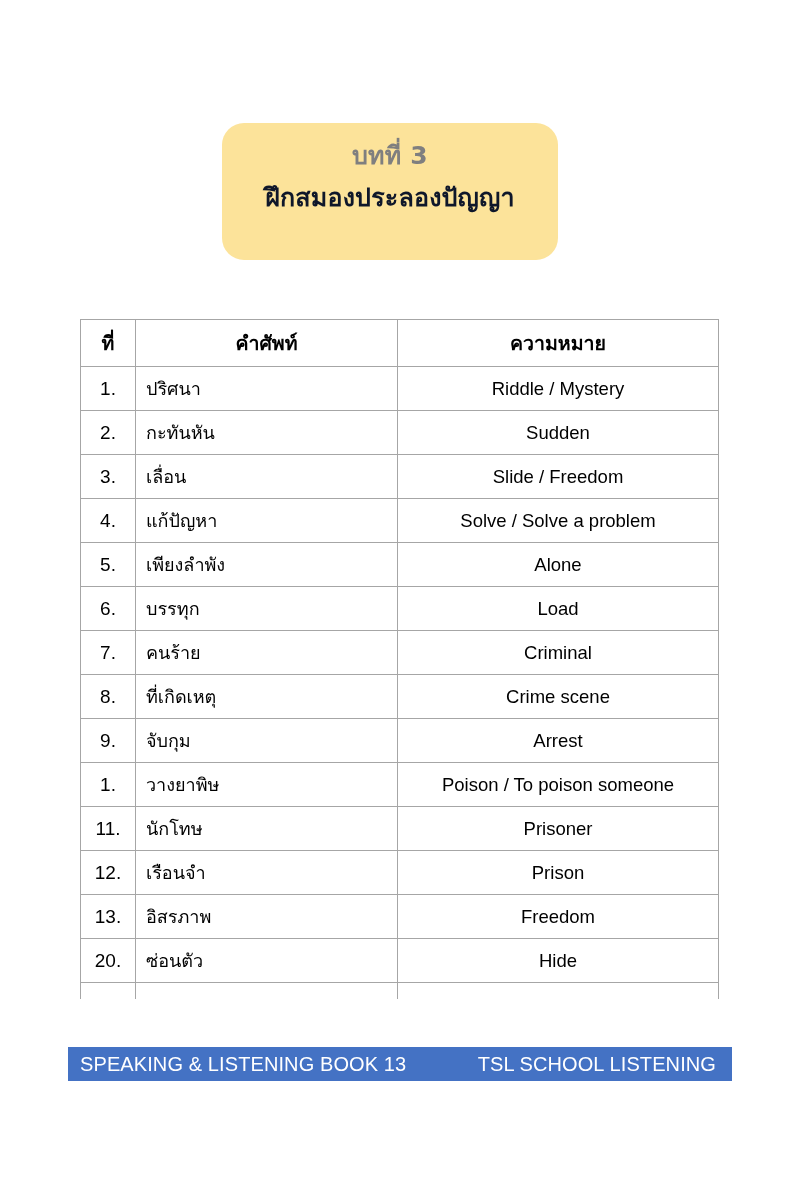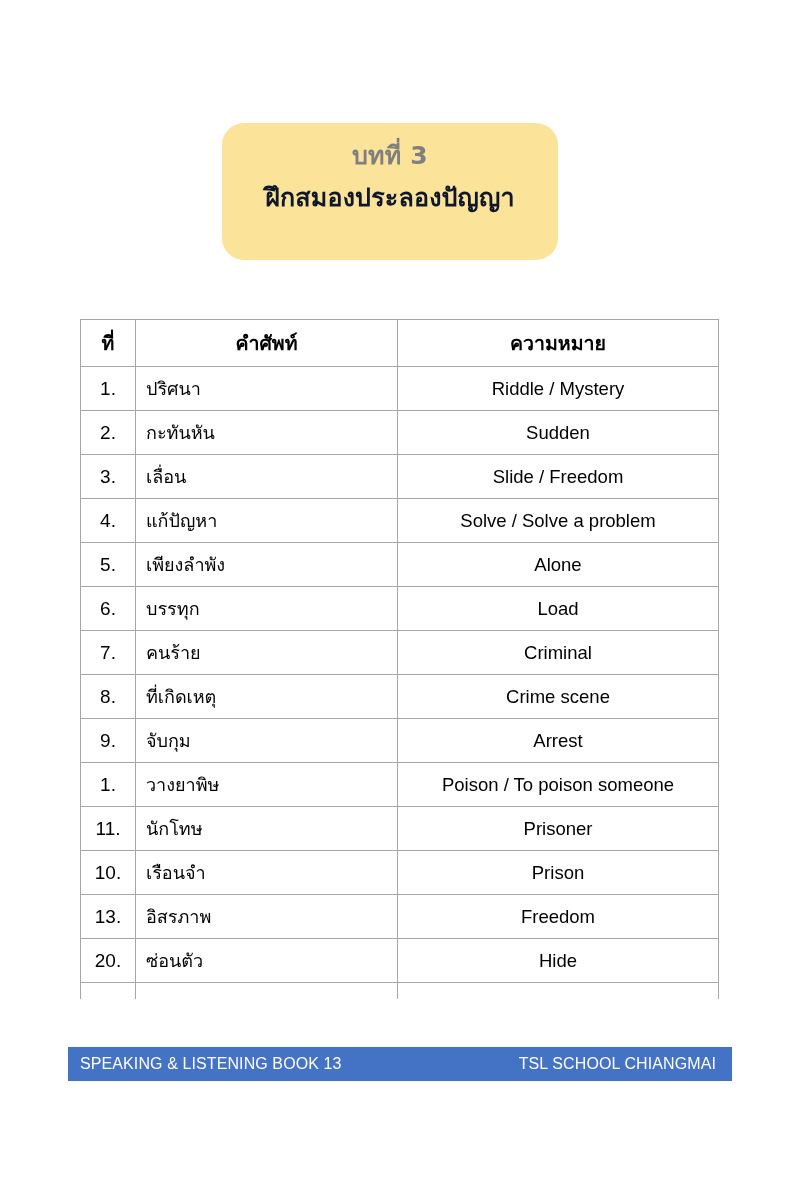--- a/index.html
+++ b/index.html
@@ -124,21 +124,21 @@
     background: #4472c4;
     display: flex;
     align-items: center;
     justify-content: space-between;
     box-sizing: border-box;
     padding: 0 12px;
   }
   .footer-left, .footer-right {
     font-family: "Liberation Sans", "DejaVu Sans", sans-serif;
     color: #ffffff;
-    font-size: 16px;
+    font-size: 20px;
     letter-spacing: 0.1px;
     white-space: nowrap;
   }
   .footer-right { padding-right: 4px; }
 </style>
 </head>
 <body>
 
 <div class="page">
 
@@ -210,21 +210,21 @@
           <td class="cell-num">1.</td>
           <td class="cell-word">วางยาพิษ</td>
           <td class="cell-mean">Poison / To poison someone</td>
         </tr>
         <tr>
           <td class="cell-num">11.</td>
           <td class="cell-word">นักโทษ</td>
           <td class="cell-mean">Prisoner</td>
         </tr>
         <tr>
-          <td class="cell-num">10.</td>
+          <td class="cell-num">12.</td>
           <td class="cell-word">เรือนจำ</td>
           <td class="cell-mean">Prison</td>
         </tr>
         <tr>
           <td class="cell-num">13.</td>
           <td class="cell-word">อิสรภาพ</td>
           <td class="cell-mean">Freedom</td>
         </tr>
         <tr>
           <td class="cell-num">20.</td>
@@ -234,16 +234,16 @@
         <tr class="row-partial">
           <td></td>
           <td></td>
           <td></td>
         </tr>
       </tbody>
   </table>
 
   <div class="footer-bar">
     <div class="footer-left">SPEAKING &amp; LISTENING BOOK 13</div>
-    <div class="footer-right">TSL SCHOOL CHIANGMAI</div>
+    <div class="footer-right">TSL SCHOOL LISTENING</div>
   </div>
 
 </div>
 
 </body></html>

